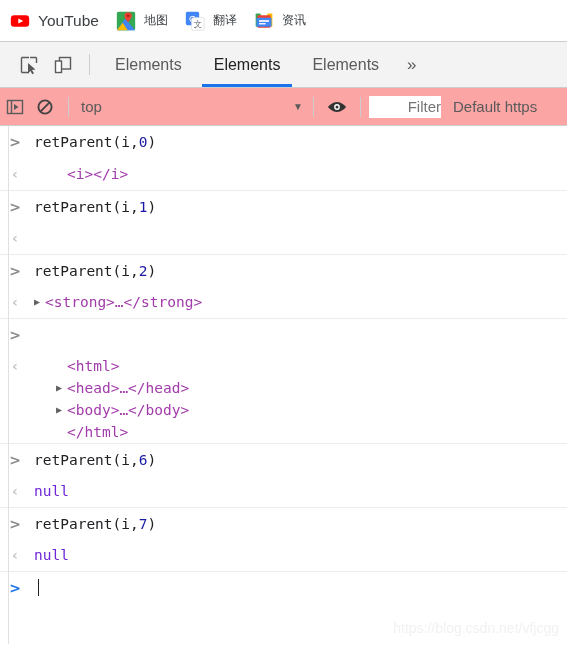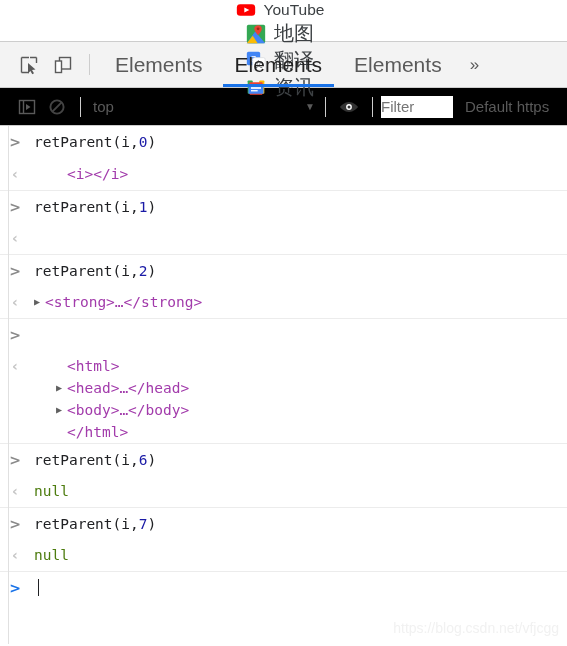--- a/index.html
+++ b/index.html
@@ -16,42 +16,41 @@
   }
 
   
   .bookmarks-bar {
     height: 41px;
     display: flex;
     align-items: center;
     padding-left: 10px;
     background: #ffffff;
     box-sizing: border-box;
-    flex-direction: column;
   }
   .bm-item {
     display: flex;
     align-items: center;
     margin-right: 17px;
     cursor: default;
   }
   .bm-icon {
     width: 20px;
     height: 20px;
     margin-right: 8px;
     flex: 0 0 auto;
     display: block;
   }
   .bm-label {
     font-size: 15.5px;
     color: #3c4043;
     font-family: "Liberation Sans", sans-serif;
     white-space: nowrap;
   }
-  .bm-label.cjk { font-size: 20px; }
+  .bm-label.cjk { font-size: 12px; }
 
   
   .devtools {
     border-top: 1px solid #cdcdcd;
     background: #f3f3f3;
   }
 
   .dt-tabbar {
     height: 46px;
     display: flex;
@@ -71,21 +70,21 @@
   .dt-vsep {
     width: 1px;
     background: #cdcdcd;
     margin: 12px 9px 12px 9px;
     flex: 0 0 auto;
   }
   .dt-tab {
     display: flex;
     align-items: center;
     padding: 0 16px;
-    font-size: 21px;
+    font-size: 16px;
     color: #5a5a5a;
     cursor: pointer;
     position: relative;
     white-space: nowrap;
   }
   .dt-tab.active {
     color: #222222;
   }
   .dt-tab.active::after {
     content: "";
@@ -98,23 +97,22 @@
     font-size: 17px;
     color: #5a5a5a;
     padding: 0 12px;
   }
 
   
   .console-toolbar {
     height: 38px;
     display: flex;
     align-items: center;
-    background: #000000;
+    background: #fca5a5;
     border-bottom: 1px solid #cdcdcd;
-    padding-left: 12px;
     box-sizing: border-box;
   }
   .ct-btn {
     width: 30px;
     height: 30px;
     display: flex;
     align-items: center;
     justify-content: center;
     cursor: pointer;
     flex: 0 0 auto;
@@ -150,20 +148,21 @@
     display: flex;
     align-items: center;
     justify-content: center;
     font-size: 15px;
     color: #9aa0a6;
     cursor: text;
     flex: 0 0 auto;
     border: none;
     padding: 0;
     font-family: "Liberation Sans", sans-serif;
+    text-align: right;
   }
   .ct-levels {
     font-size: 15px;
     color: #5a5a5a;
     margin-left: 12px;
     cursor: pointer;
     white-space: nowrap;
   }
 
   
@@ -209,21 +208,21 @@
   .m-input.blue { color: #1a73e8; }
   .m-output { color: #c6c6c6; font-weight: bold; }
   .cline-content {
     flex: 1 1 auto;
     white-space: pre;
     color: #202124;
     padding-left: 4px;
   }
   .tok-num { color: #1a1aa6; }
   .tok-tag { color: #a23bab; }
-  .tok-null { color: #4d7c0f; }
+  .tok-null { color: #6d28d9; }
 
   .node-line { display: block; white-space: pre; }
   .tri {
     display: inline-block;
     width: 11px;
     color: #606060;
     font-size: 10px;
     line-height: 22px;
     vertical-align: top;
     text-align: left;

